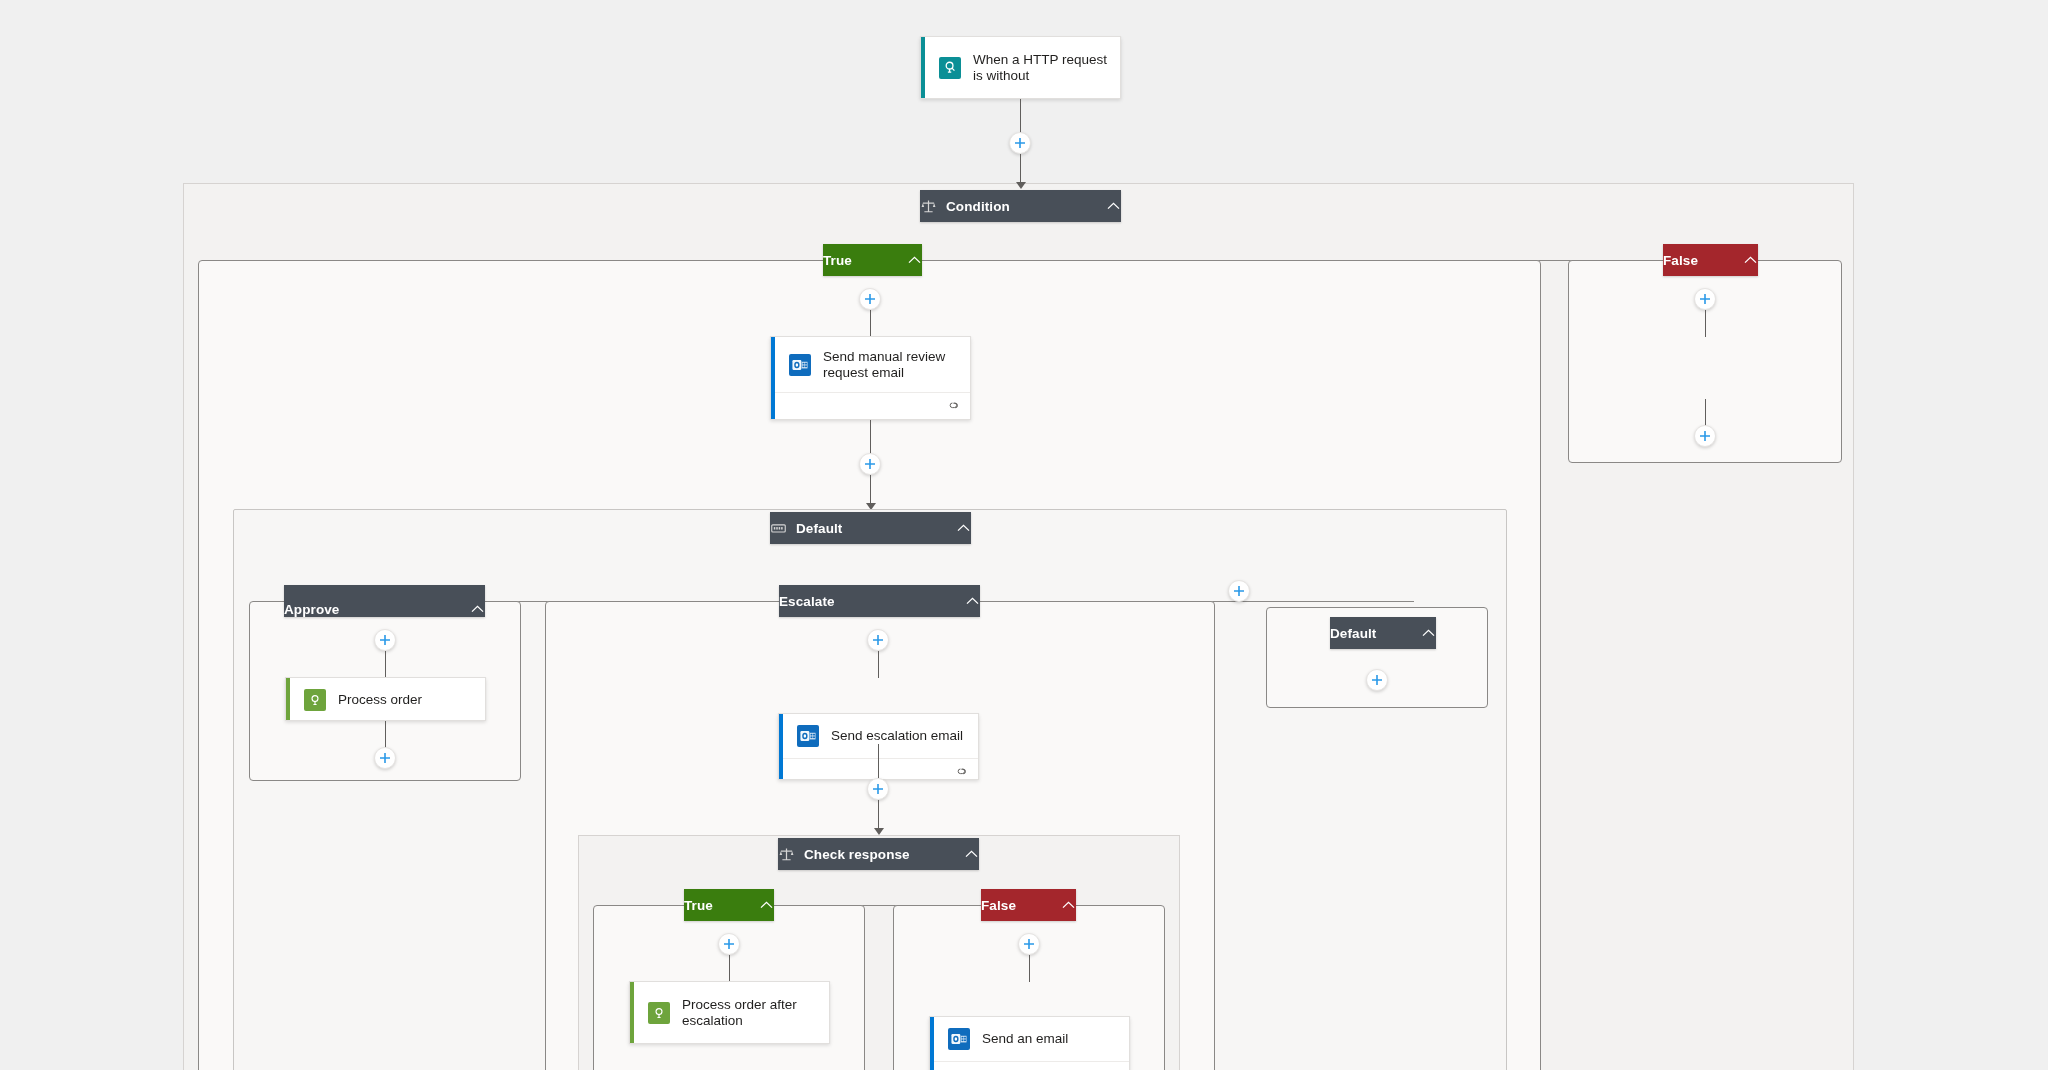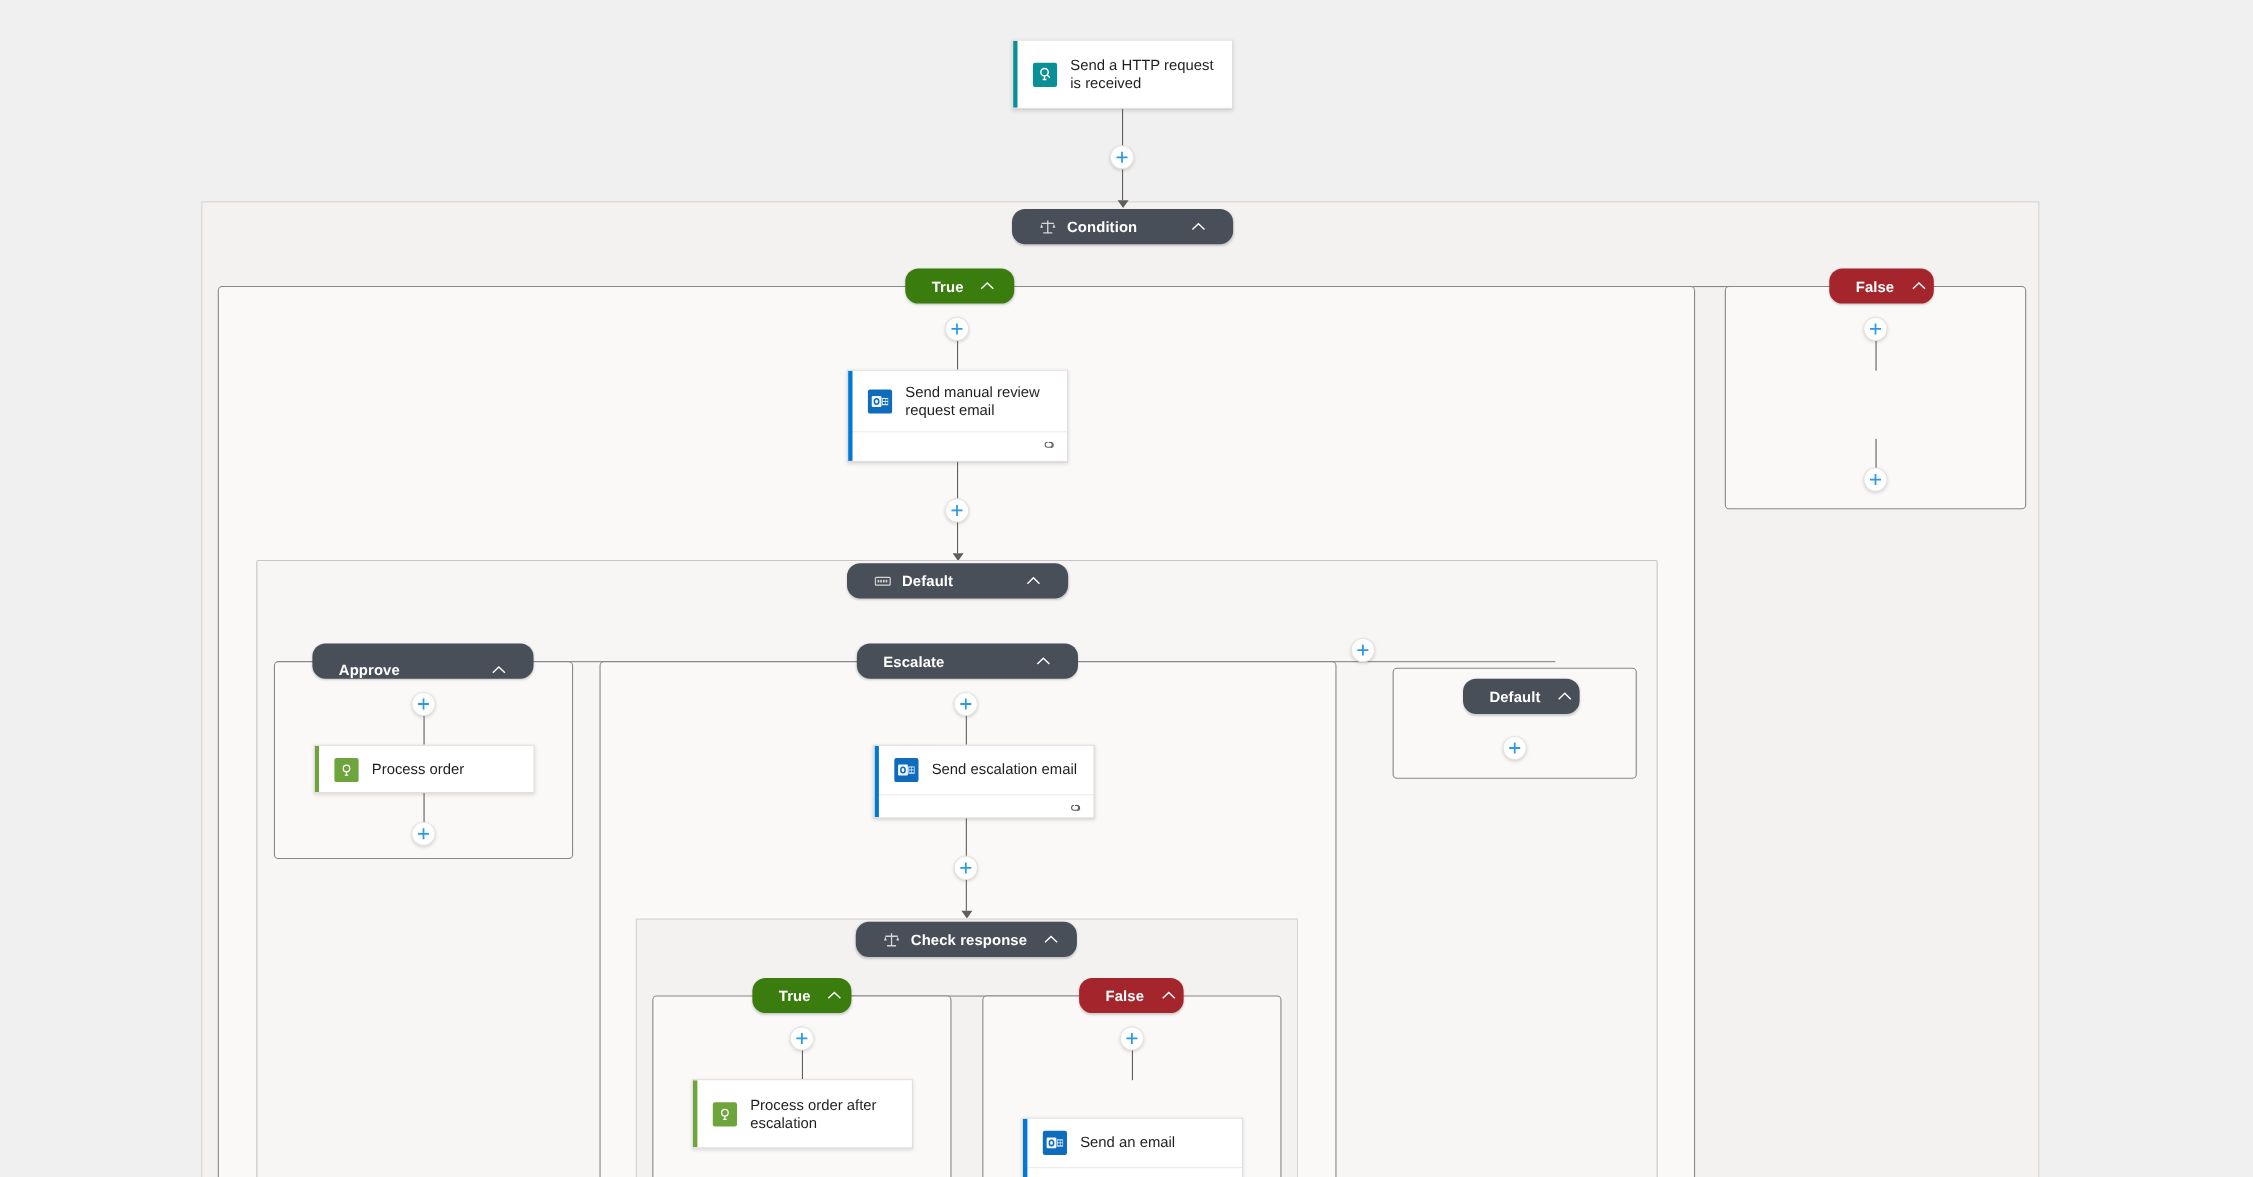--- a/index.html
+++ b/index.html
@@ -33,28 +33,27 @@
     background: #f7f6f5;
     border: 1px solid #c8c6c4;
     border-radius: 2px;
   }
 
   
   .hdr {
     display: flex;
     align-items: center;
     height: 32px;
-    padding: 0 24px;
+    padding: 0 0;
     color: #ffffff;
     font-size: 13.5px;
     font-weight: bold;
     letter-spacing: .1px;
     box-shadow: 0 1px 2px rgba(0,0,0,.18);
     user-select: none;
-    border-radius: 12px;
   }
   .hdr.dark   { background: #484f58; }
   .hdr.green  { background: #3a7d0e; }
   .hdr.red    { background: #a4262c; }
 
   .hdr .hdr-icon {
     width: 16px; height: 16px;
     margin-right: 10px;
     display: inline-flex;
     align-items: center;
@@ -157,21 +156,21 @@
   <div class="abs card" style="left:920px; top:36px; width:201px; height:63px;">
     <div class="accent" style="background:#0b8f96;"></div>
     <div class="card-main">
       <div class="card-icon" style="background:#0b8f96;">
         <svg width="15" height="15" viewBox="0 0 16 16" aria-hidden="true">
           <circle cx="7" cy="6" r="3.6" fill="none" stroke="#ffffff" stroke-width="1.4"></circle>
           <path d="M7 9.6 L7 13 M5.2 13 L8.8 13" stroke="#ffffff" stroke-width="1.4" fill="none"></path>
           <path d="M9.3 8.4 L12.2 11.3" stroke="#ffffff" stroke-width="1.4" fill="none"></path>
         </svg>
       </div>
-      <div class="card-title">Send a HTTP request is received</div>
+      <div class="card-title">When a HTTP request is without</div>
     </div>
   </div>
 
   <div class="abs vline" style="left:1020px; top:99px; width:1px; height:34px;"></div>
   <div class="abs plus" style="left:1009px; top:132px;">
     <svg width="12" height="12" viewBox="0 0 12 12" aria-hidden="true">
       <path d="M6 1 L6 11 M1 6 L11 6" stroke="#2a99e8" stroke-width="1.6"></path>
     </svg>
   </div>
   <div class="abs vline" style="left:1020px; top:154px; width:1px; height:28px;"></div>
@@ -315,21 +314,21 @@
       </svg>
     </span>
   </div>
   <div class="abs plus" style="left:867px; top:629px;">
     <svg width="12" height="12" viewBox="0 0 12 12" aria-hidden="true">
       <path d="M6 1 L6 11 M1 6 L11 6" stroke="#2a99e8" stroke-width="1.6"></path>
     </svg>
   </div>
   <div class="abs vline" style="left:878px; top:651px; width:1px; height:27px;"></div>
 
-  <div class="abs card" style="left:778px; top:677px; width:201px; height:67px;margin-left:16px;">
+  <div class="abs card" style="left:778px; top:713px; width:201px; height:67px;">
     <div class="accent" style="background:#0078d4;"></div>
     <div class="card-main">
       <div class="card-icon" style="background:#0f6cbd;">
         <svg width="16" height="14" viewBox="0 0 18 14" aria-hidden="true">
           <rect x="0.5" y="1.5" width="10" height="11" rx="1.2" fill="#ffffff" opacity=".95"></rect>
           <ellipse cx="5.5" cy="7" rx="3" ry="3.6" fill="#0f6cbd"></ellipse>
           <ellipse cx="5.5" cy="7" rx="1.4" ry="2" fill="#ffffff"></ellipse>
           <rect x="11" y="3.4" width="6.4" height="7.4" fill="#ffffff" opacity=".9"></rect>
           <rect x="11.8" y="4.4" width="2.3" height="2.1" fill="#0f6cbd"></rect>
           <rect x="14.7" y="4.4" width="2.1" height="2.1" fill="#0f6cbd"></rect>

